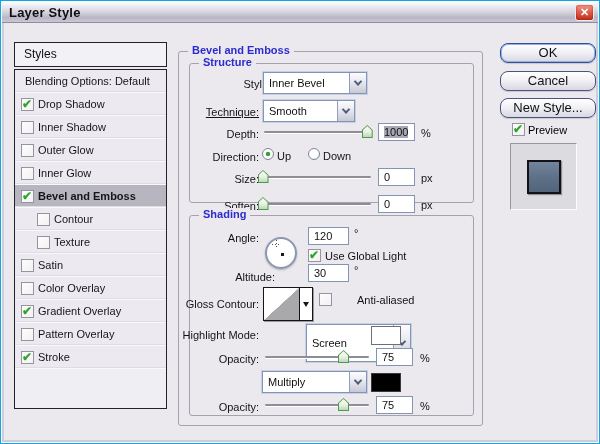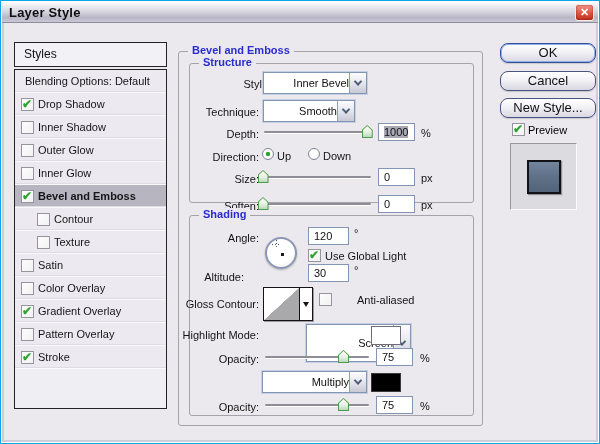--- a/index.html
+++ b/index.html
@@ -83,21 +83,21 @@
 
   
   .lbl { position:absolute; font-size:11px; color:#131316; text-align:right; }
   .unit { position:absolute; font-size:11px; color:#131316; }
 
   
   .combo {
     position:absolute; background:#fff; border:1px solid #8395b5;
     box-shadow:0 0 0 1px #c6d0e2; display:flex; align-items:center; cursor:pointer;
   }
-  .combo .ctext { flex:1; font-size:11px; color:#111; padding-left:5px; white-space:nowrap; overflow:hidden;text-align:right; }
+  .combo .ctext { flex:1; font-size:11px; color:#111; padding-left:5px; white-space:nowrap; overflow:hidden; }
   .combo .cbtn {
     width:17px; align-self:stretch; border-left:1px solid #8ea0bd;
     background:linear-gradient(180deg,#fdfdfe 0%,#e8e8f0 45%,#c9c9d6 100%);
     display:flex; align-items:center; justify-content:center;
   }
   .chev { width:6px; height:6px; border-right:2px solid #4e5c77; border-bottom:2px solid #4e5c77;
           transform:rotate(45deg) translate(-1px,-1px); }
 
   
   .vbox {
@@ -247,21 +247,21 @@
   </div>
 
   <div class="lbl" style="left:180px; top:77px; width:90px;">Style:</div>
   <div class="combo" style="left:262px; top:71px; width:104px; height:22px;">
     <span class="ctext">Inner Bevel</span>
     <span class="cbtn">
         <span class="chev"></span>
       </span>
   </div>
 
-  <div class="lbl" style="left:168px; top:105px; width:90px;">Technique:</div>
+  <div class="lbl" style="left:168px; top:105px; width:90px;text-decoration:underline;">Technique:</div>
   <div class="combo" style="left:262px; top:99px; width:92px; height:22px;">
     <span class="ctext">Smooth</span>
     <span class="cbtn">
         <span class="chev"></span>
       </span>
   </div>
 
   <div class="lbl" style="left:168px; top:127px; width:90px;">Depth:</div>
   <div class="slider" style="left:263px; top:123px; width:107px;">
     <div class="groove"></div>
@@ -301,21 +301,21 @@
   <span class="unit" style="left:353px; top:226px;">°</span>
 
   <div class="dial">
     <span class="cross"></span>
     <span class="cdot"></span>
   </div>
 
   <span class="xcheck on" style="position:absolute; left:307px; top:248px;"></span>
   <span class="unit" style="left:324px; top:249px;">Use Global Light</span>
 
-  <div class="lbl" style="left:145px; top:270px; width:98px;">Altitude:</div>
+  <div class="lbl" style="left:176px; top:270px; width:98px;">Altitude:</div>
   <div class="vbox" style="left:307px; top:263px; width:41px; height:18px;">30</div>
   <span class="unit" style="left:353px; top:263px;">°</span>
 
   <div class="lbl" style="left:160px; top:297px; width:98px;">Gloss Contour:</div>
   <div class="contour">
     <span class="cthumb"></span>
     <span class="cdrop">
         <span class="tri-down"></span>
       </span>
   </div>

